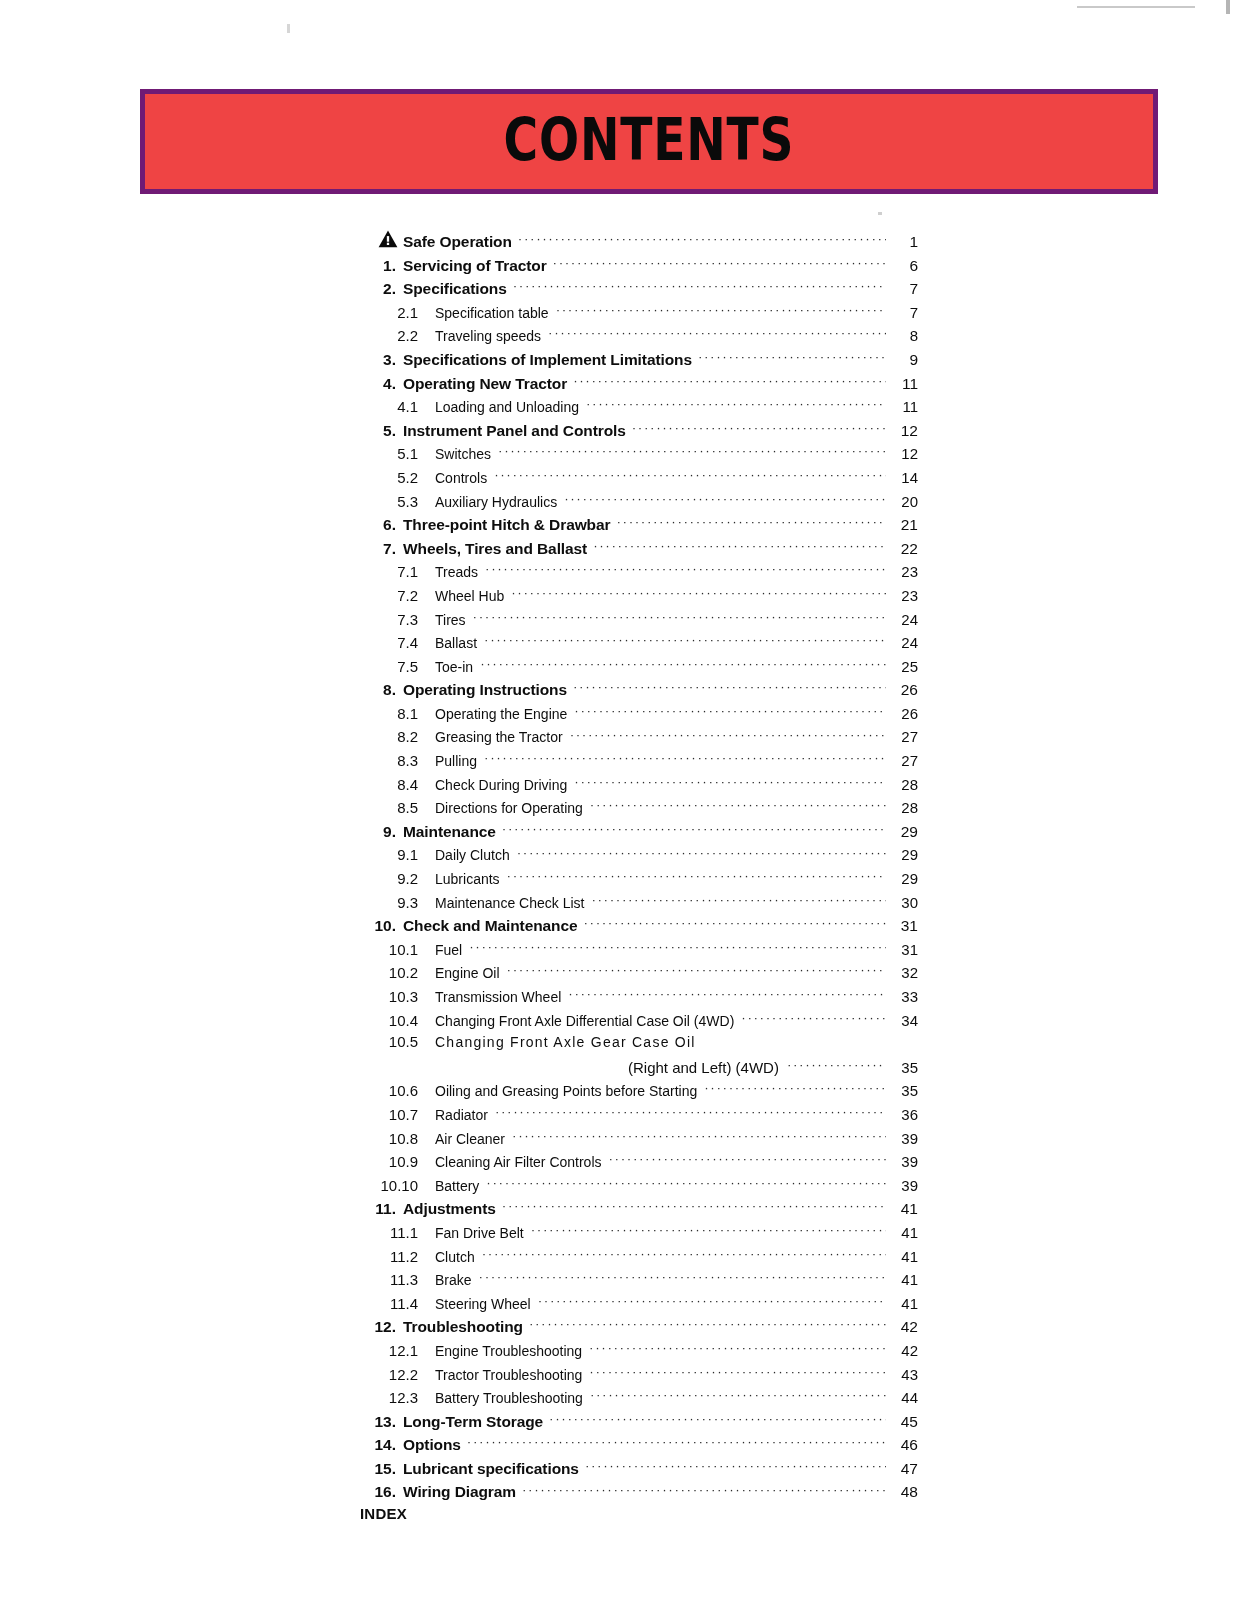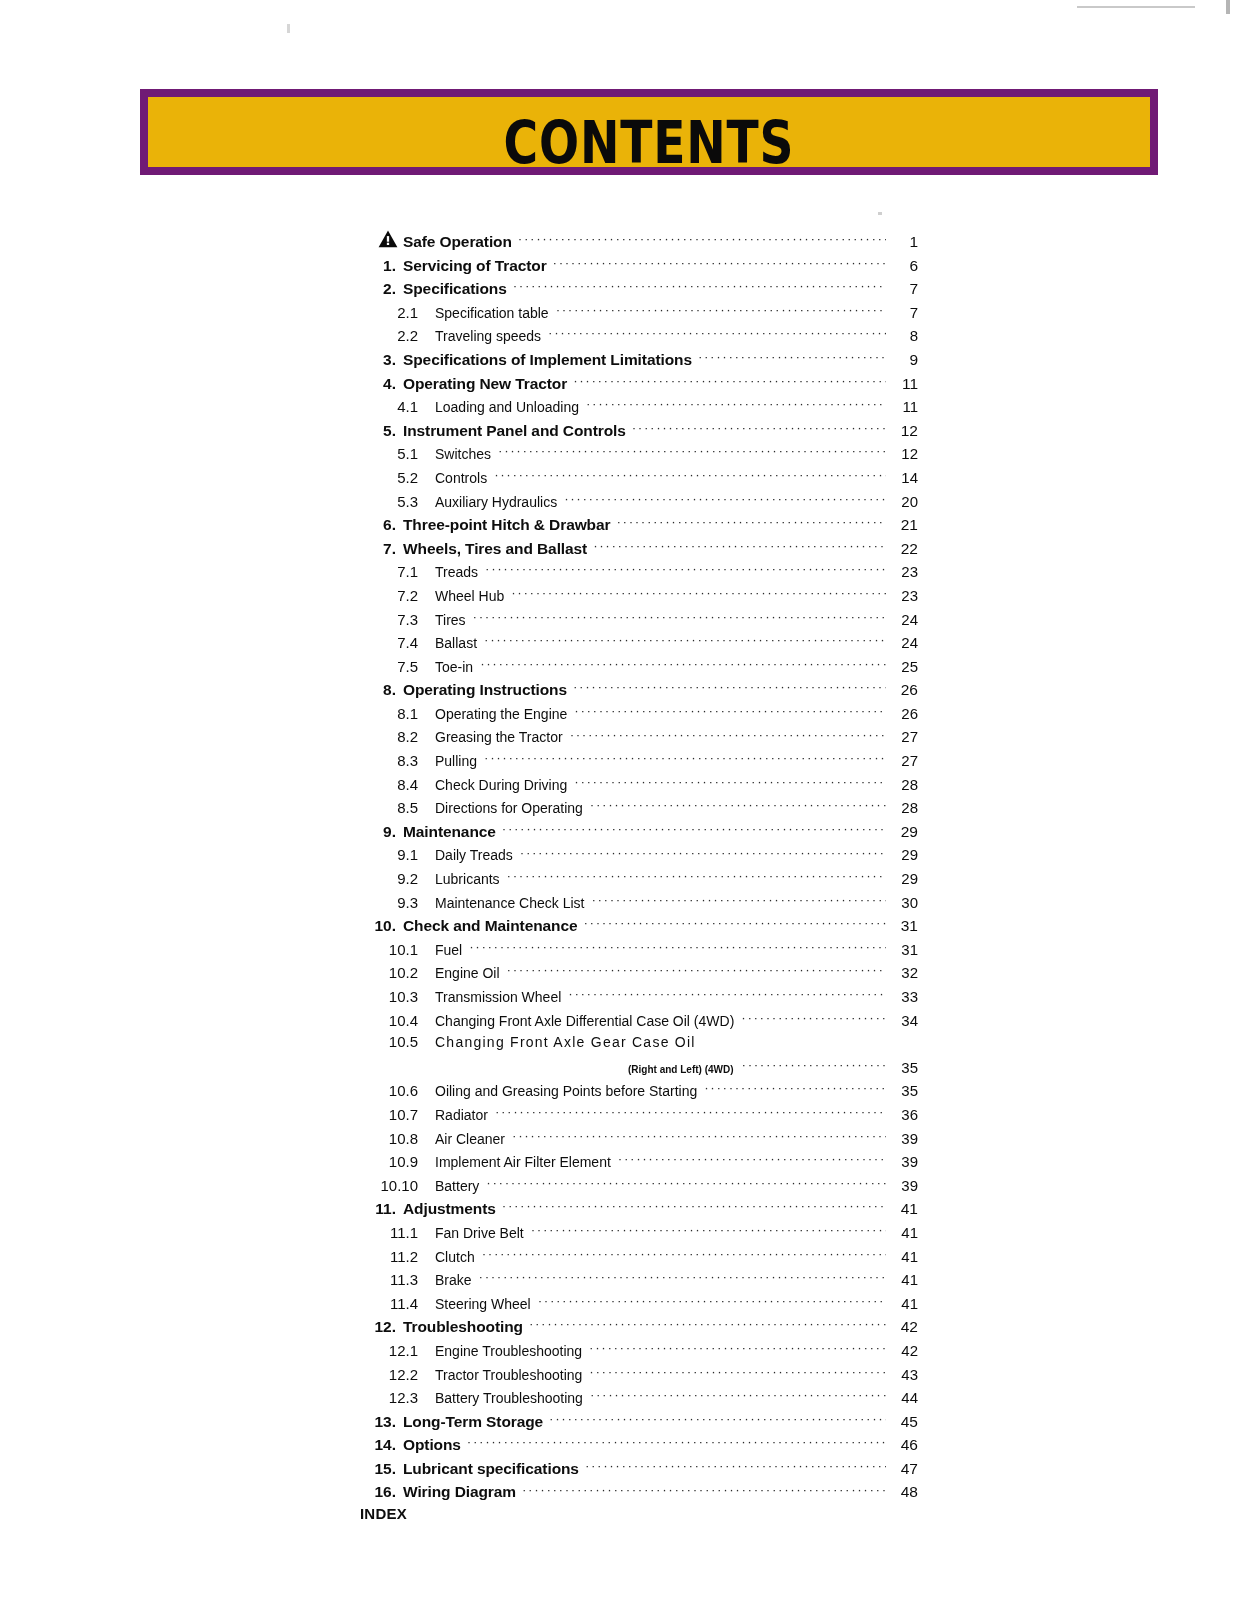--- a/index.html
+++ b/index.html
@@ -49,24 +49,24 @@
     height: 3px;
     background: #cfcfcf;
   }
 
   
   .title-box {
     position: absolute;
     left: 140px;
     top: 89px;
     width: 1018px;
-    height: 86px;
-    border: 8px solid #701a75;
+    height: 105px;
+    border: 5px solid #701a75;
     box-sizing: border-box;
-    background: #eab308;
+    background: #ef4444;
   }
   .title-text {
     position: absolute;
     left: 0;
     right: 0;
     top: 12px;
     text-align: center;
     font-family: "DejaVu Sans", sans-serif;
     font-weight: bold;
     font-size: 59px;
@@ -177,22 +177,22 @@
     display: flex;
     align-items: baseline;
     height: 23.6px;
     white-space: nowrap;
   }
   .row-cont .spacer {
     flex: 0 0 auto;
     width: 272px;
   }
   .row-cont .title {
-    font-size: 10px;
-    font-weight: bold;
+    font-size: 15px;
+    font-weight: normal;
     padding-right: 8px;
   }
   .row-cont .page { font-size: 15px; width: 30px; }
 
   
   .tracked { letter-spacing: 1.25px; }
 
   
   .row-index {
     display: flex;
@@ -378,21 +378,21 @@
       <span class="page">28</span>
     </div>
     <div class="row lvl1">
       <span class="num">9.</span>
       <span class="title">Maintenance</span>
       <span class="leader"></span>
       <span class="page">29</span>
     </div>
     <div class="row lvl2">
       <span class="num">9.1</span>
-      <span class="title">Daily Treads</span>
+      <span class="title">Daily Clutch</span>
       <span class="leader"></span>
       <span class="page">29</span>
     </div>
     <div class="row lvl2">
       <span class="num">9.2</span>
       <span class="title">Lubricants</span>
       <span class="leader"></span>
       <span class="page">29</span>
     </div>
     <div class="row lvl2">
@@ -454,21 +454,21 @@
       <span class="page">36</span>
     </div>
     <div class="row lvl2">
       <span class="num">10.8</span>
       <span class="title">Air Cleaner</span>
       <span class="leader"></span>
       <span class="page">39</span>
     </div>
     <div class="row lvl2">
       <span class="num">10.9</span>
-      <span class="title">Implement Air Filter Element</span>
+      <span class="title">Cleaning Air Filter Controls</span>
       <span class="leader"></span>
       <span class="page">39</span>
     </div>
     <div class="row lvl2">
       <span class="num">10.10</span>
       <span class="title">Battery</span>
       <span class="leader"></span>
       <span class="page">39</span>
     </div>
     <div class="row lvl1">

